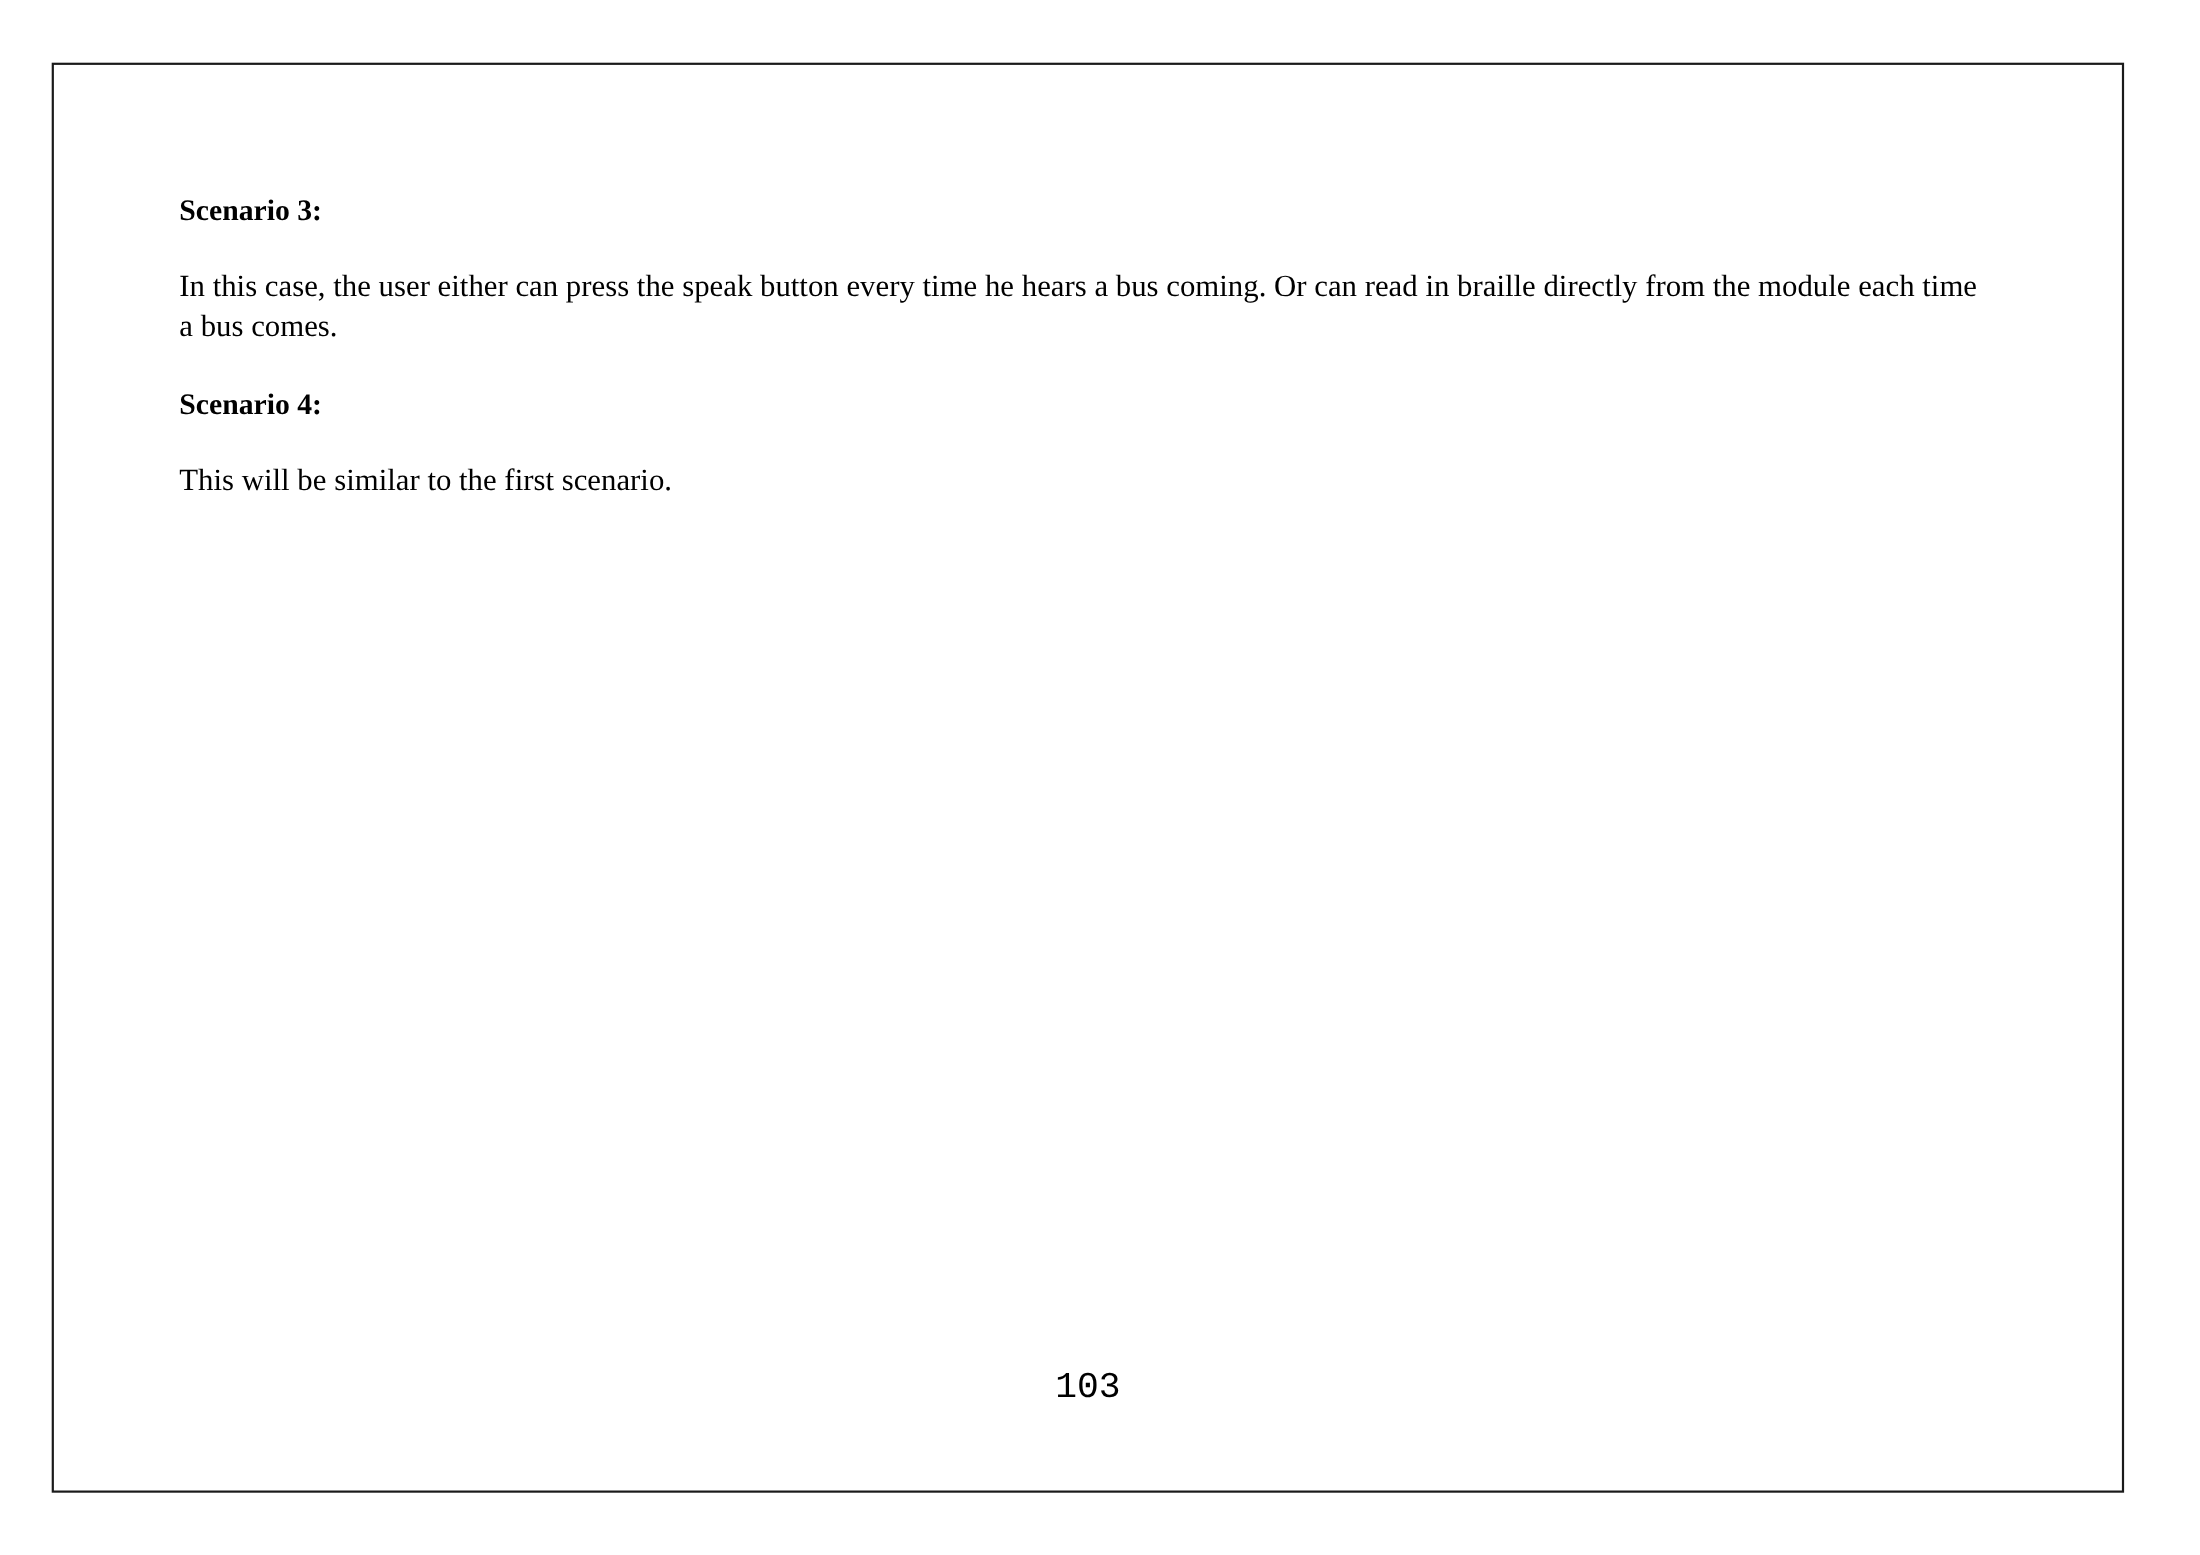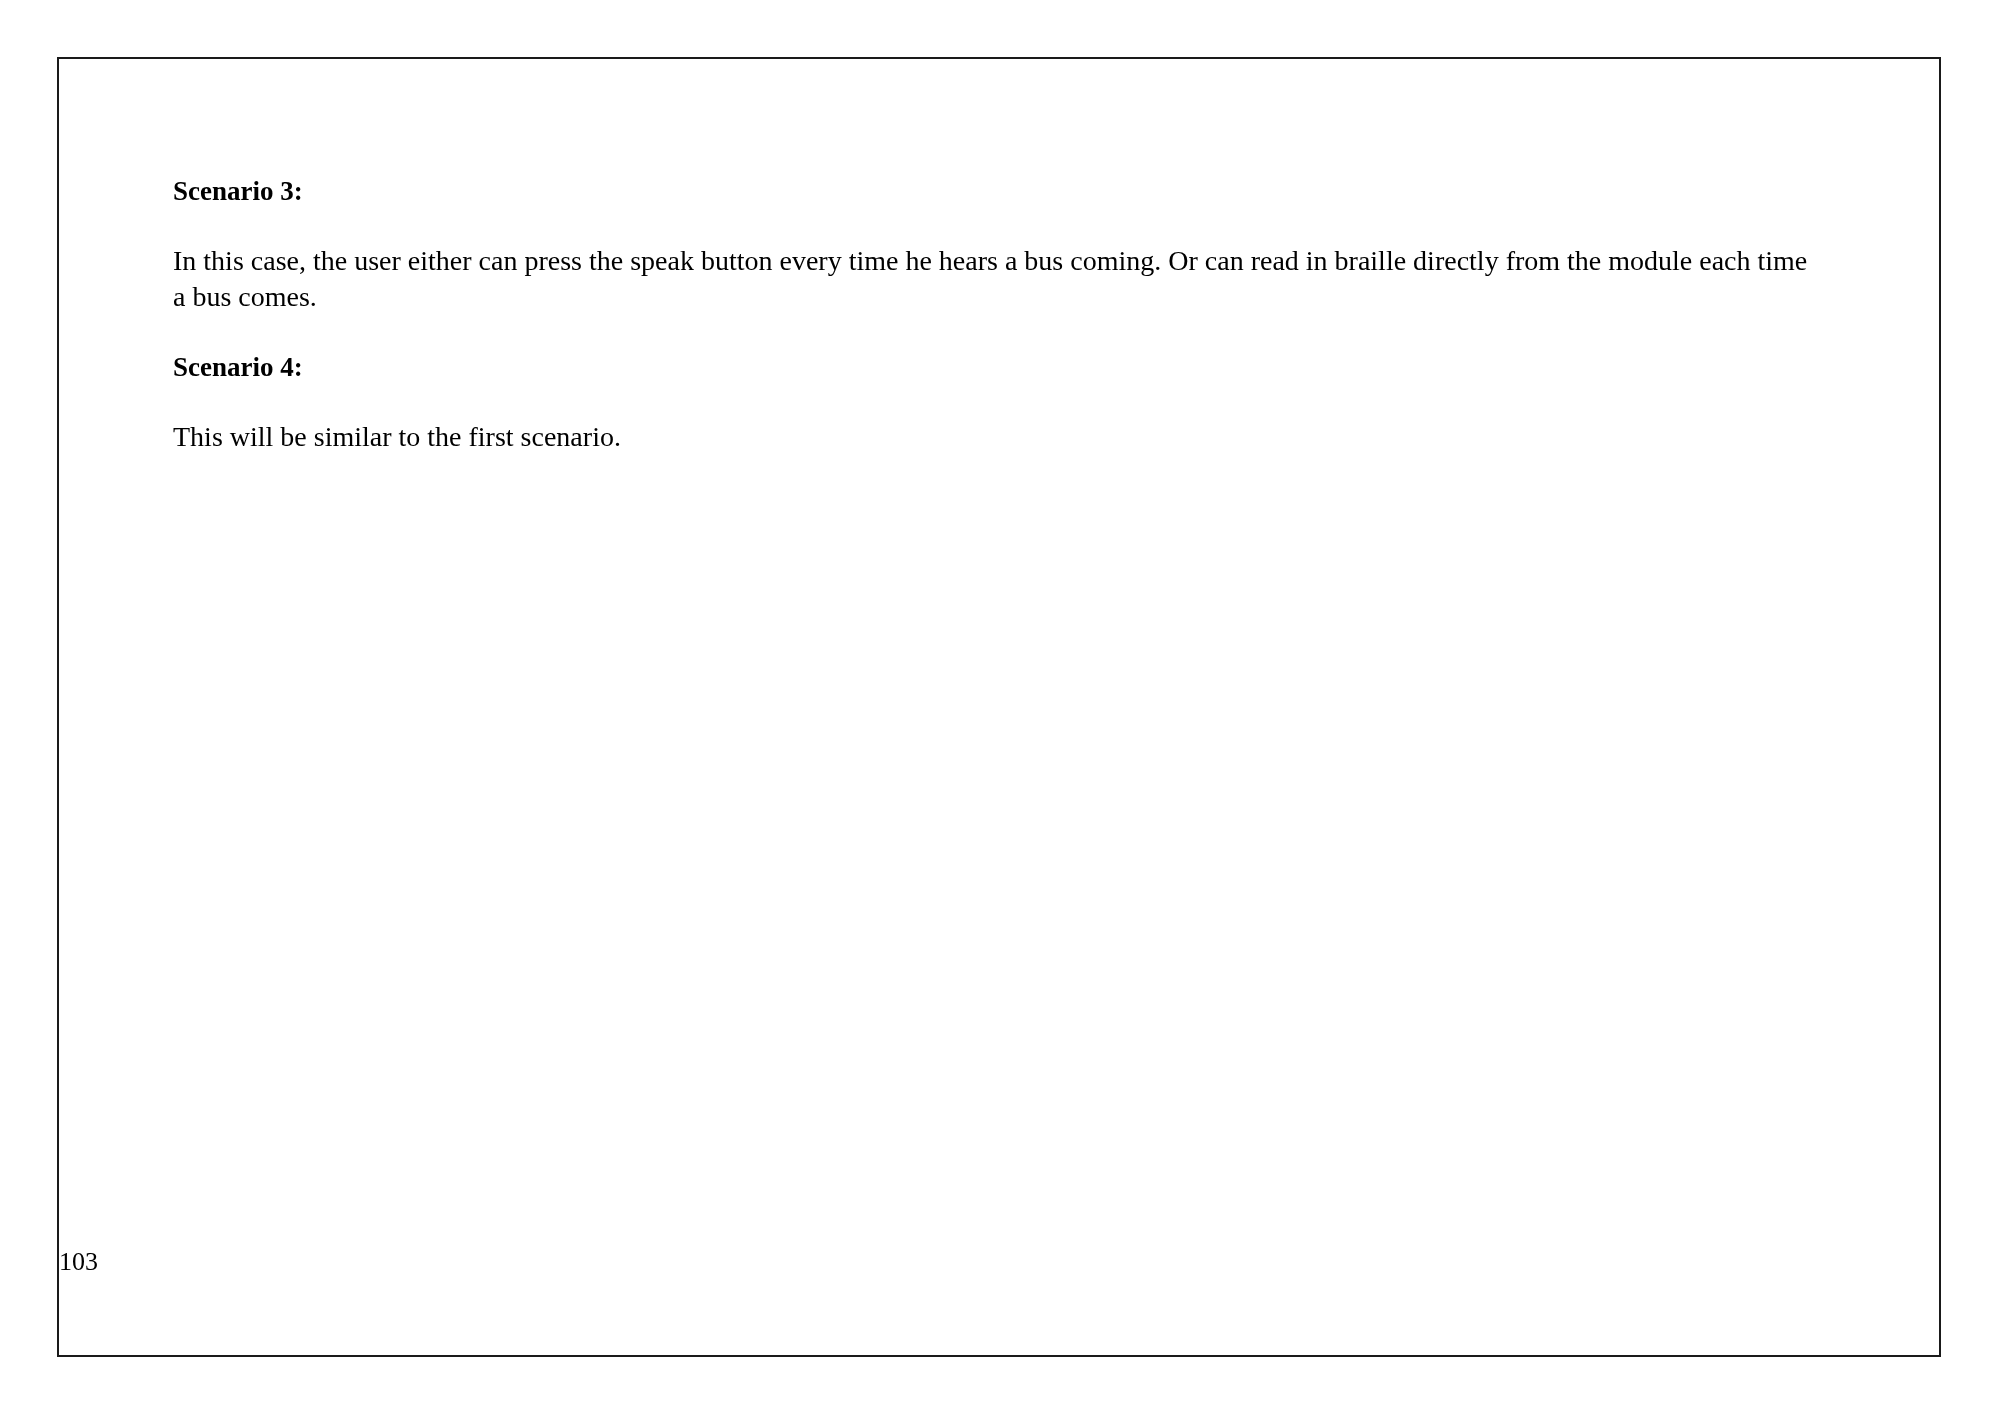--- a/index.html
+++ b/index.html
@@ -10,21 +10,21 @@
   body {
     width: 2000px;
     height: 1414px;
     position: relative;
     font-family: "Liberation Serif", "DejaVu Serif", serif;
     color: #000000;
     overflow: hidden;
   }
   .page-border {
     position: absolute;
-    left: 57px;
+    left: 47px;
     top: 57px;
     width: 1884px;
     height: 1300px;
     border: 2px solid #1a1a1a;
     box-sizing: border-box;
     background: #ffffff;
   }
   .content {
     position: absolute;
     left: 114px;
@@ -41,23 +41,24 @@
     font-size: 28px;
     line-height: 36px;
     font-weight: normal;
     margin: 0 0 34px 0;
   }
   .page-number {
     position: absolute;
     top: 1185px;
     left: 0;
     width: 100%;
-    text-align: left;
-    font-size: 26px;
+    text-align: center;
+    font-size: 33px;
     line-height: 36px;
+    font-family: Liberation Mono, monospace;
   }
 </style>
 </head>
 <body>
 
 <div class="page-border">
   <div class="content">
 
     <section>
       <h2 class="section-heading">Scenario 3:</h2>

